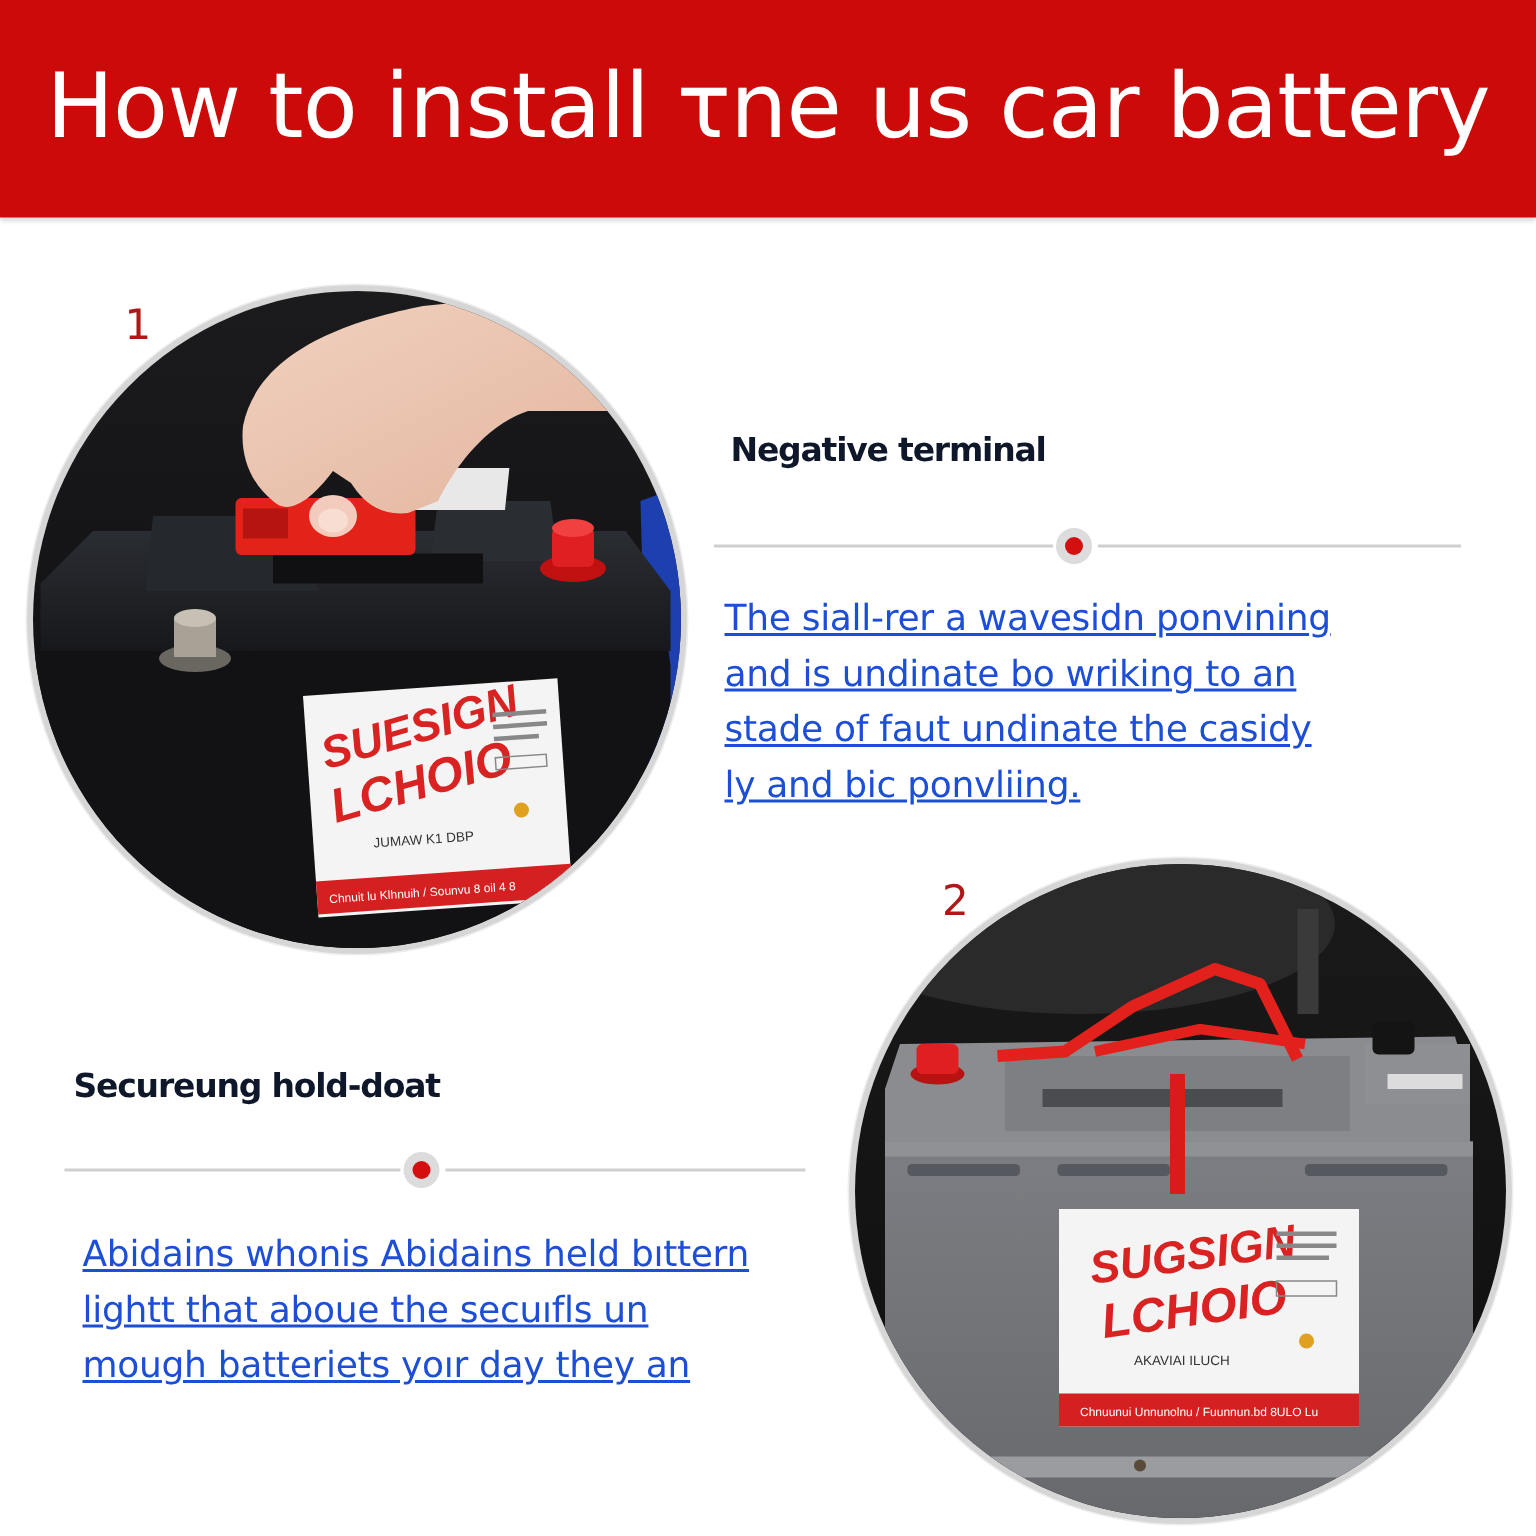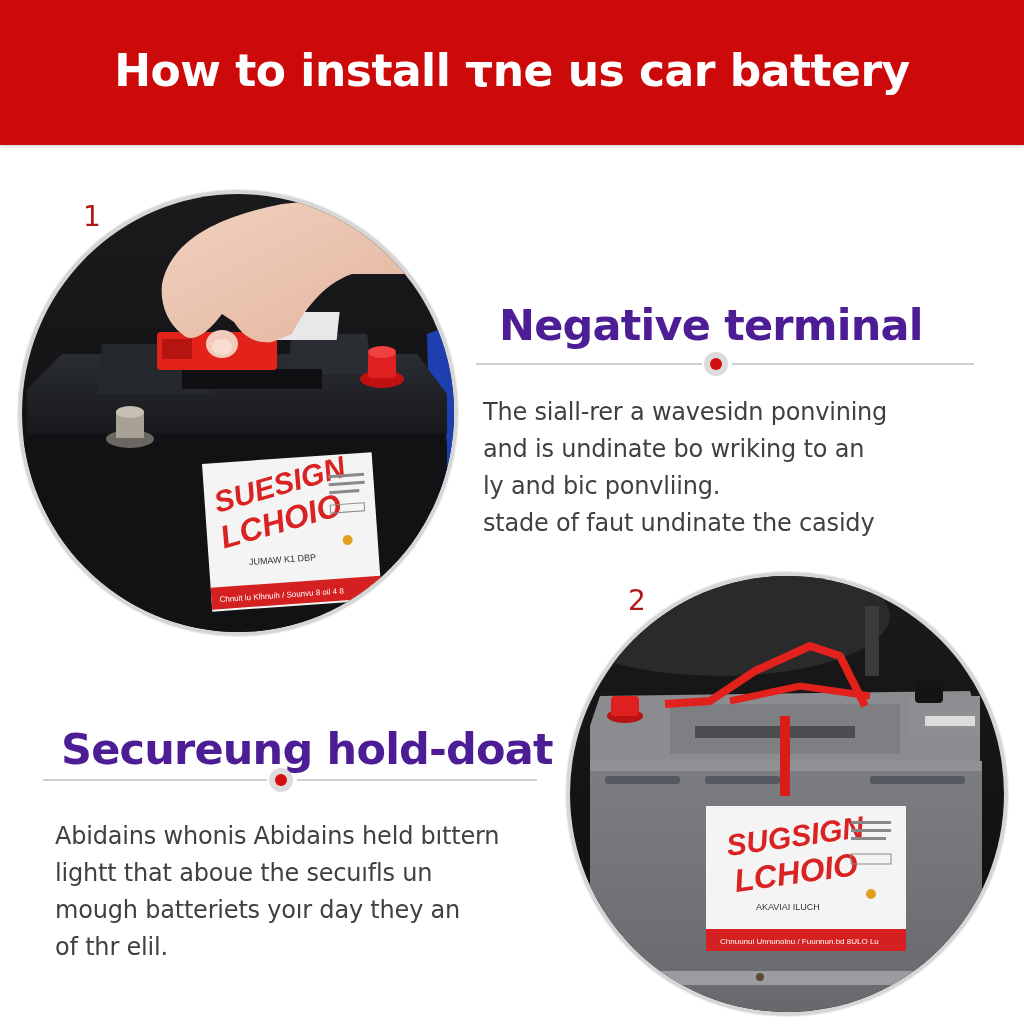--- a/index.html
+++ b/index.html
@@ -1,26 +1,26 @@
 <!DOCTYPE html>
 <html><head>
 <meta charset="utf-8">
 <style>
   html, body { margin:0; padding:0; }
   body { width:1024px; height:1024px; background:#ffffff; position:relative; overflow:hidden; font-family:"Liberation Sans", sans-serif; }
   .header { position:absolute; left:0; top:0; width:1024px; height:145px; background:#cc0a0a; display:flex; align-items:center; justify-content:center; box-shadow:0 2px 3px rgba(0,0,0,0.15); }
-  .header h1 { margin:0; color:#ffffff; font-family:"DejaVu Sans", sans-serif; font-weight:bold; font-size:44px; letter-spacing:-0.5px; padding-bottom:4px; }
+  .header h1 { margin:0; color:#ffffff; font-family:"DejaVu Sans", sans-serif; font-weight:normal; font-size:60px; letter-spacing:-0.5px; padding-bottom:4px; }
   .step-num { position:absolute; color:#b01818; font-family:"DejaVu Sans", sans-serif; font-size:28px; }
   .circle { position:absolute; border-radius:50%; overflow:hidden; border:4px solid #d6d6d6; box-shadow:0 0 0 1px #eeeeee; }
-  .section-title { position:absolute; color:#4c1d95; font-family:"DejaVu Sans", sans-serif; font-weight:bold; font-size:43px; letter-spacing:-0.8px; margin:16px; }
+  .section-title { position:absolute; color:#0f172a; font-family:"DejaVu Sans", sans-serif; font-weight:bold; font-size:22px; letter-spacing:-0.8px; margin:4px; }
   .divider { position:absolute; height:24px; }
   .divider .line { position:absolute; top:11px; height:2px; background:#cfcfcf; }
   .divider .dot { position:absolute; top:0; width:24px; height:24px; border-radius:50%; background:#dcdcdc; }
   .divider .dot::after { content:""; position:absolute; left:6px; top:6px; width:12px; height:12px; border-radius:50%; background:#d40f0f; }
-  .body-text { position:absolute; color:#404040; font-family:"DejaVu Sans", sans-serif; font-size:24px; line-height:37px; margin:0; letter-spacing:-0.2px; }
+  .body-text { position:absolute; color:#1d4ed8; font-family:"DejaVu Sans", sans-serif; font-size:24px; line-height:37px; margin:0; letter-spacing:-0.2px;text-decoration:underline; }
   .body-text span { display:block; white-space:nowrap; }
   svg { display:block; }
   .label-text { font-family:"Liberation Sans", sans-serif; font-weight:bold; font-style:italic; }
 </style>
 </head>
 <body>
 
 <div class="header">
   <h1>How to install τne us car battery</h1>
 </div>
@@ -92,22 +92,22 @@
 
 <div class="divider" style="left:476px; top:352px; width:498px;">
   <div class="line" style="left:0; width:226px;"></div>
   <div class="dot" style="left:228px;"></div>
   <div class="line" style="left:256px; width:242px;"></div>
 </div>
 
 <p class="body-text" style="left:483px; top:394px;">
   <span>The siall-rer a wavesidn ponvining</span>
   <span>and is undinate bo wriking to an</span>
+  <span>stade of faut undinate the casidy</span>
   <span>ly and bic ponvliing.</span>
-  <span>stade of faut undinate the casidy</span>
 </p>
 
 <div class="step-num" style="left:628px; top:584px;">2</div>
 
 <div class="circle" style="left:566px; top:572px; width:434px; height:436px;">
   <svg width="434" height="436" viewBox="0 0 434 436">
     <defs>
       <linearGradient id="bg2" x1="0" y1="0" x2="0" y2="1">
         <stop offset="0" stop-color="#1a1a1a"></stop>
         <stop offset="1" stop-color="#0e0e0e"></stop>
@@ -166,14 +166,13 @@
 <div class="divider" style="left:43px; top:768px; width:494px;">
   <div class="line" style="left:0; width:224px;"></div>
   <div class="dot" style="left:226px;"></div>
   <div class="line" style="left:254px; width:240px;"></div>
 </div>
 
 <p class="body-text" style="left:55px; top:818px;">
   <span>Abidains whonis Abidains held bıttern</span>
   <span>lightt that aboue the secuıfls un</span>
   <span>mough batteriets yoır day they an</span>
-  <span>of thr elil.</span>
 </p>
 
 </body></html>

